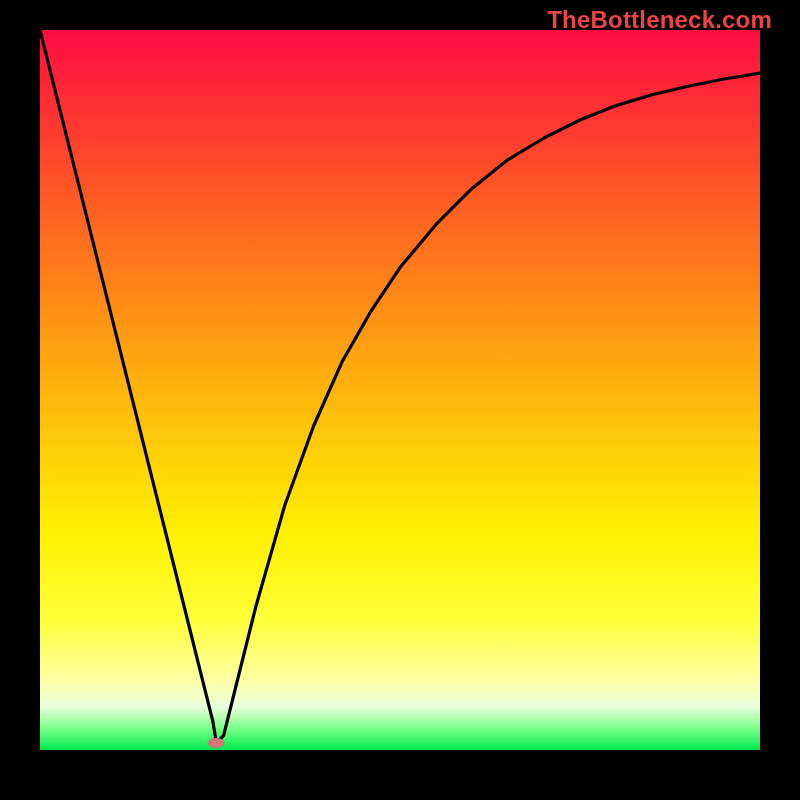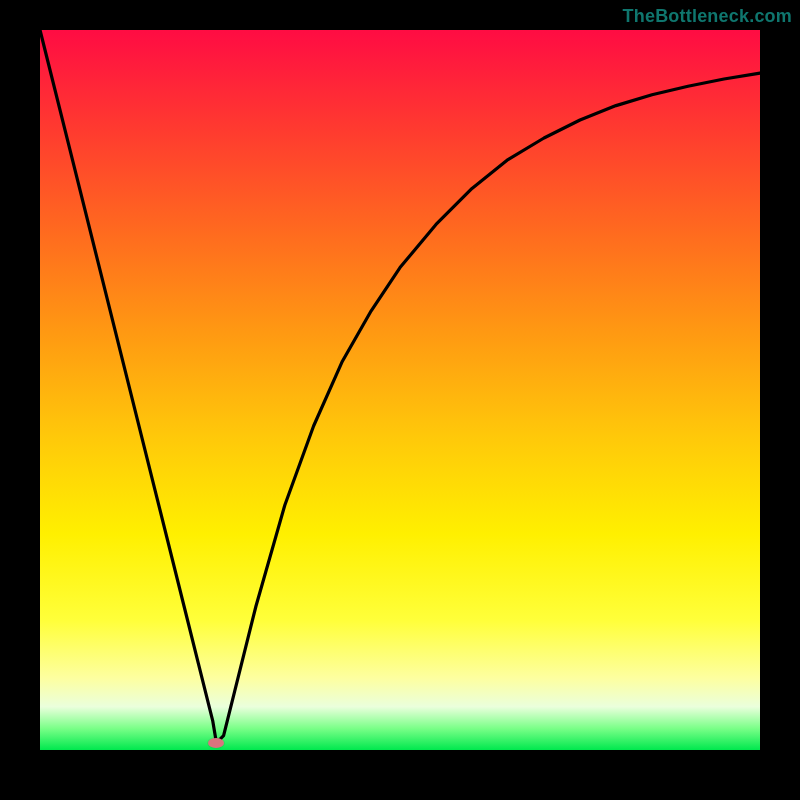--- a/index.html
+++ b/index.html
@@ -33,24 +33,24 @@
       #ffff3a 82%,
       #fdffa0 90%,
       #eaffdc 94%,
       #7aff88 97%,
       #00e84e 100%
     );
   }
   .corner {
     position: absolute;
     top: 6px;
-    right: 8px;
-    font-size: 18px;
+    right: 28px;
+    font-size: 24px;
     font-weight: 600;
-    color: #0f766e;
+    color: #ef4444;
     letter-spacing: 0.2px;
   }
   svg.curve {
     position: absolute;
     left: 0;
     top: 0;
     width: 720px;
     height: 720px;
     overflow: visible;
   }

